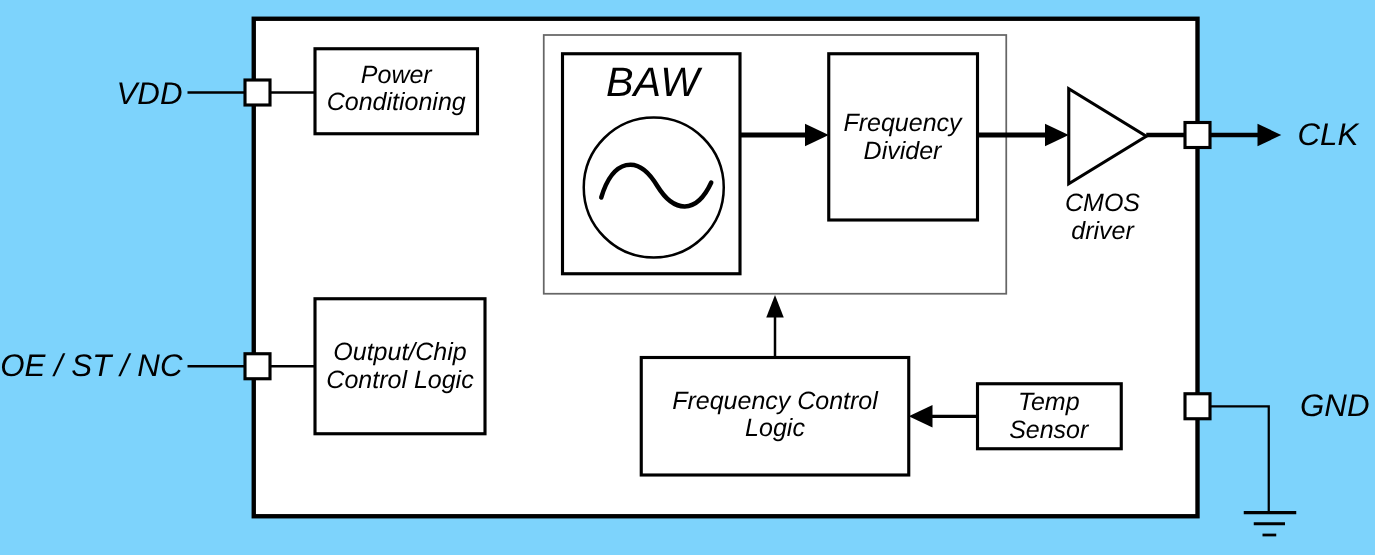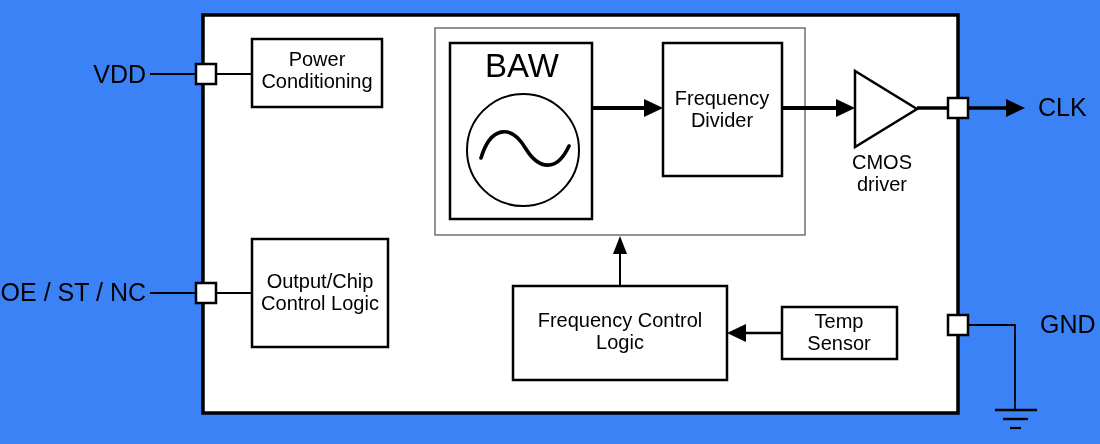--- a/index.html
+++ b/index.html
@@ -1,16 +1,16 @@
 <!DOCTYPE html>
 <html><head>
 <meta charset="utf-8">
 <style>
   html,body{margin:0;padding:0;background:#ffffff;}
-  .stage{position:relative;width:1100px;height:444px;background:#3b82f6;overflow:hidden;}
+  .stage{position:relative;width:1100px;height:444px;background:#7dd3fc;overflow:hidden;font-style:italic;}
   svg{display:block;}
   text{font-family:"Liberation Sans","DejaVu Sans",sans-serif;fill:#000000;}
   .pin-label{font-size:25px;}
   .block-label{font-size:20px;}
   .baw-label{font-size:33px;}
   .blk{fill:#ffffff;stroke:#000000;stroke-width:2.5;}
   .wire-thin{stroke:#000000;stroke-width:2;fill:none;}
   .wire-thick{stroke:#000000;stroke-width:4;fill:none;}
   .wire-med{stroke:#000000;stroke-width:3.5;fill:none;}
   .head{fill:#000000;stroke:none;}

